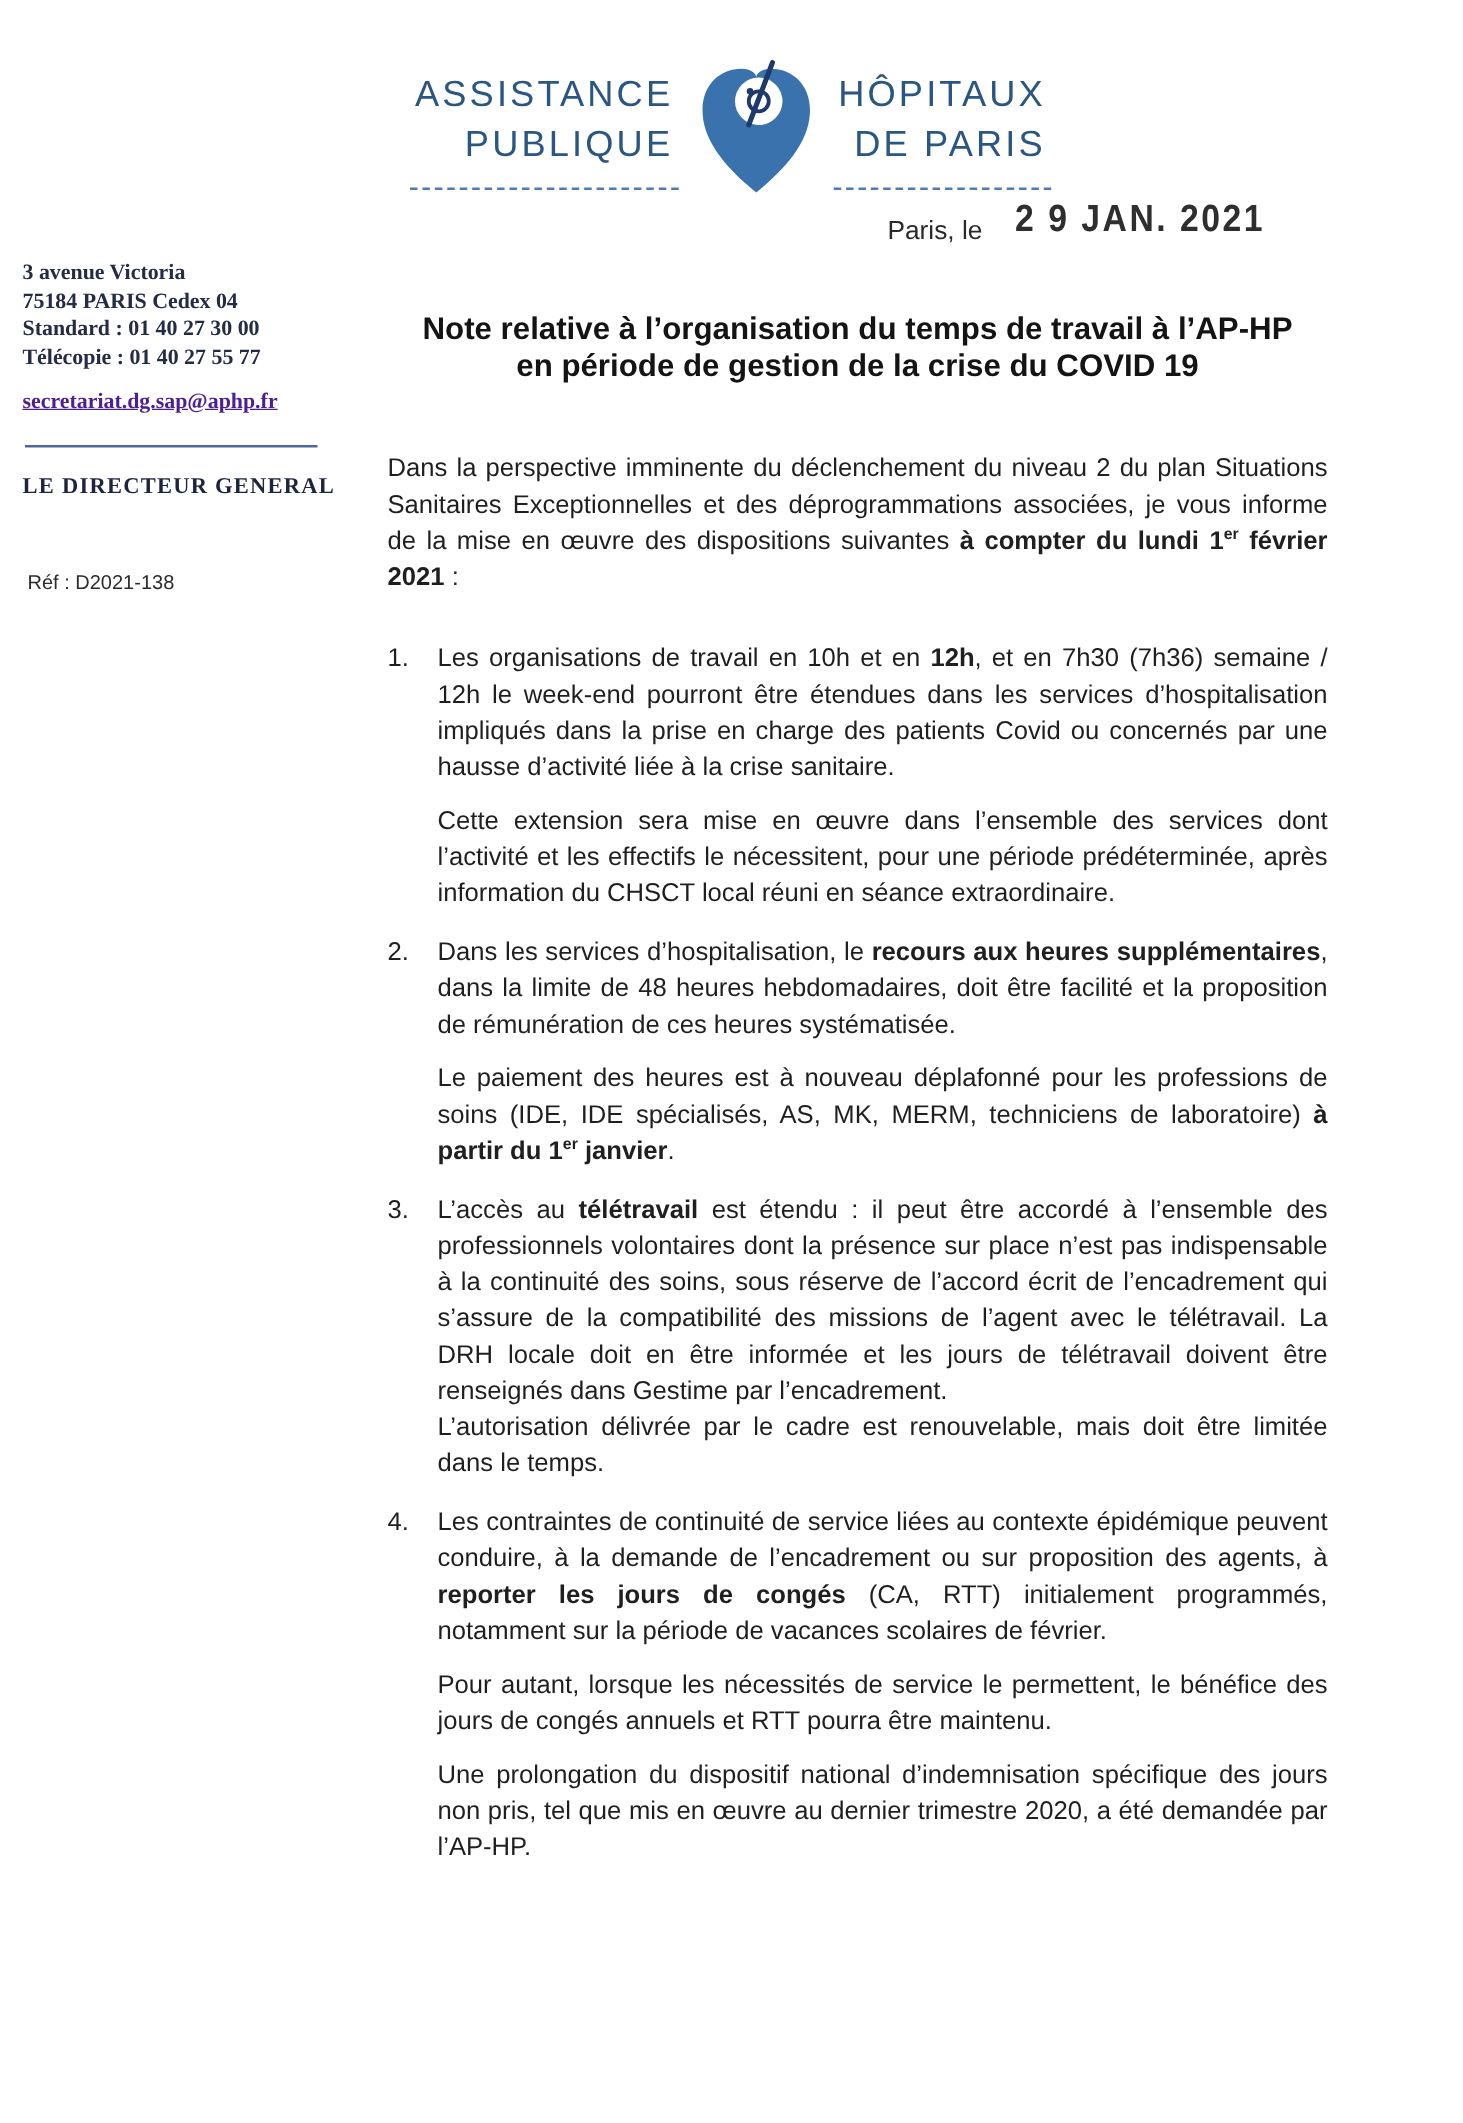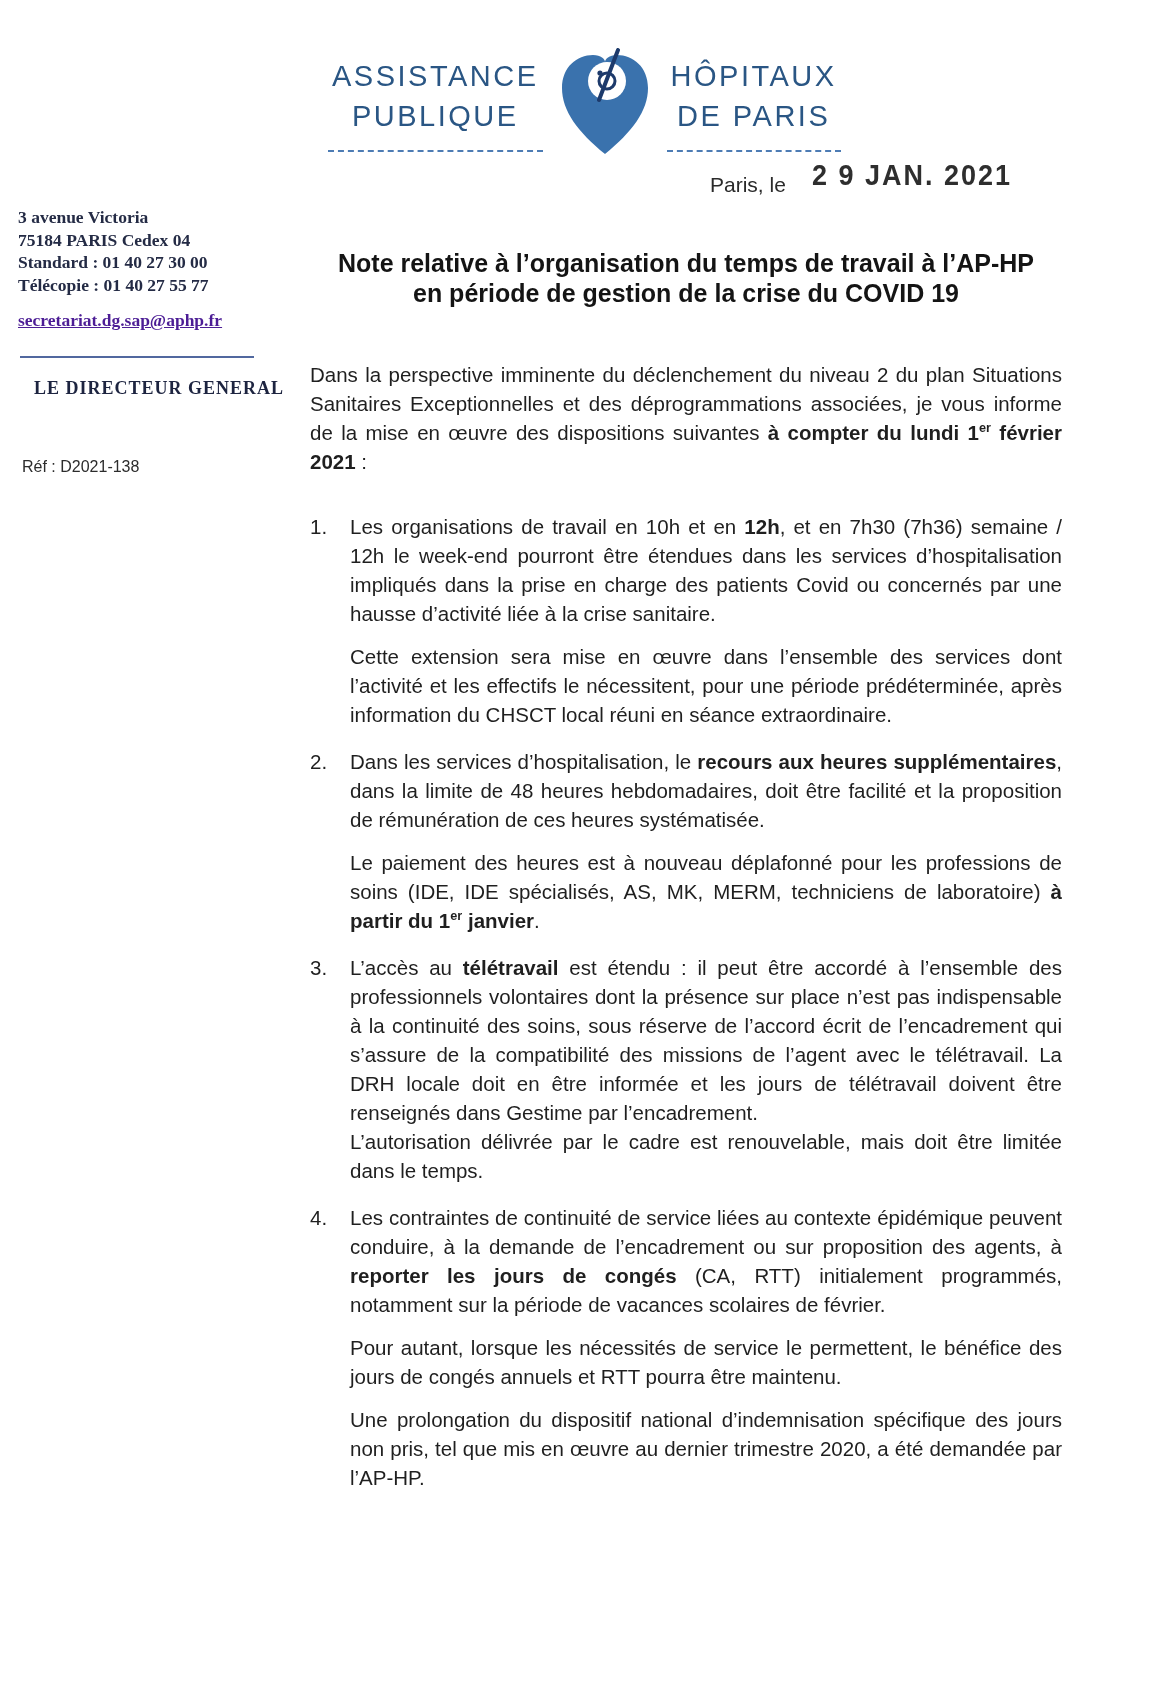--- a/index.html
+++ b/index.html
@@ -7,41 +7,41 @@
     width:1170px;height:1698px;background:#ffffff;position:relative;
     font-family:"Liberation Sans",sans-serif;color:#1f1f1f;
     -webkit-font-smoothing:antialiased;
   }
   .page{position:absolute;inset:0;overflow:hidden;}
 
   
   .logo{position:absolute;top:50px;left:328px;display:flex;align-items:flex-start;gap:12px;}
   .logo-text{
     color:#2a5684;font-size:29px;line-height:40px;letter-spacing:2.5px;font-weight:500;
-    text-align:center;padding:6px 4px 14px 4px;border-bottom:2px dashed #4d7cb4;white-space:nowrap;
+    text-align:right;padding:6px 4px 14px 4px;border-bottom:2px dashed #4d7cb4;white-space:nowrap;
   }
   .heart-wrap{flex:none;margin-top:-2px;}
 
   
   .place-line{position:absolute;top:173px;left:710px;font-size:21px;color:#2a2a2a;}
   .date-stamp{
     position:absolute;top:158px;left:812px;font-size:27px;font-weight:600;color:#2e2e2e;
     letter-spacing:2px;transform:scaleY(1.12);transform-origin:top left;white-space:nowrap;
   }
 
   
   .sidebar{
     position:absolute;left:18px;top:206px;width:250px;
     font-family:"Liberation Serif",serif;font-weight:bold;font-size:17.5px;line-height:22.5px;color:#242b45;
   }
   .email{color:#4c1d95;text-decoration:underline;cursor:pointer;display:inline-block;margin-top:13px;}
   .sidebar-divider{position:absolute;left:20px;top:356px;width:234px;border-top:2px solid #51689f;}
   .sender-title{
     position:absolute;left:18px;top:378px;font-family:"Liberation Serif",serif;font-weight:bold;
-    font-size:18px;letter-spacing:1px;color:#1d2440;white-space:nowrap;margin-left:16px;
+    font-size:18px;letter-spacing:1px;color:#1d2440;white-space:nowrap;
   }
   .reference{position:absolute;left:22px;top:458px;font-size:16px;color:#2c2c2c;}
 
   
   .main{position:absolute;left:310px;top:248px;width:752px;font-size:20.5px;line-height:29px;}
   .doc-title{
     text-align:center;font-weight:bold;font-size:25px;line-height:30px;color:#141414;margin-bottom:52px;
   }
   .intro{text-align:justify;margin-bottom:36px;}
   .items{}

